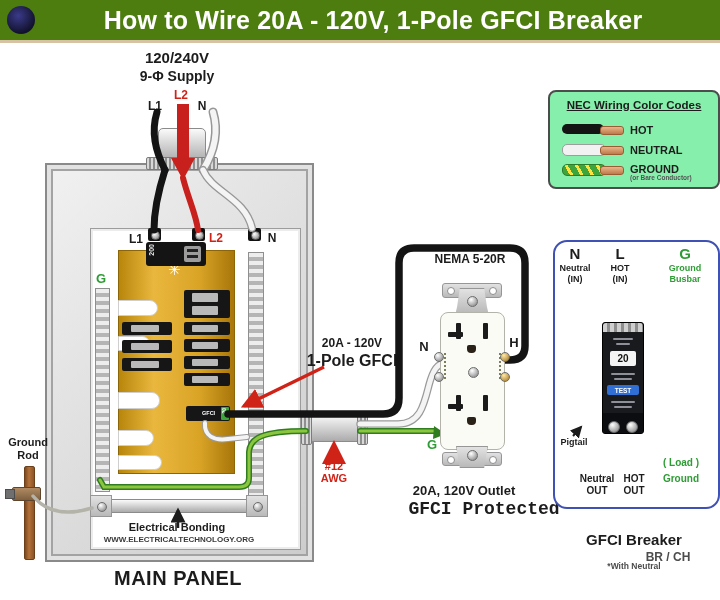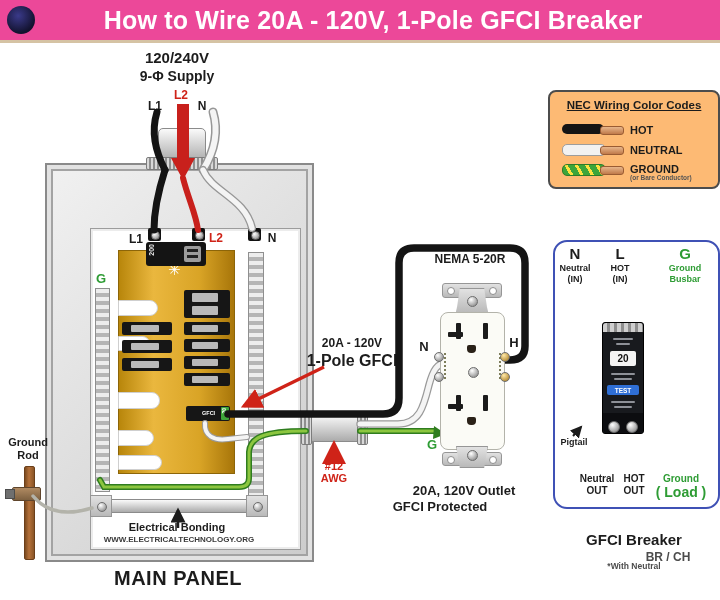--- a/index.html
+++ b/index.html
@@ -4,21 +4,21 @@
 <style>
   html,body{margin:0;padding:0;background:#fff;}
   #stage{position:relative;width:720px;height:600px;background:#ffffff;overflow:hidden;
          font-family:"Liberation Sans","DejaVu Sans",sans-serif;}
   .abs{position:absolute;}
   .t{position:absolute;font-weight:bold;color:#1c1c1c;white-space:nowrap;line-height:1.1;}
   .ctr{transform:translateX(-50%);text-align:center;}
   .red{color:#cf2318;}
   .grn{color:#2e9c34;}
   
-  .titlebar{left:0;top:0;width:720px;height:40px;background:#ec4899;display:flex;align-items:center;}
+  .titlebar{left:0;top:0;width:720px;height:40px;background:#4d7c0f;display:flex;align-items:center;}
   .logo{position:absolute;left:7px;top:6px;width:28px;height:28px;border-radius:50%;
         background:radial-gradient(circle at 40% 35%,#3a3a8a,#12122e 70%);}
   .title-text{width:100%;text-align:center;color:#fff;font-weight:bold;font-size:25px;letter-spacing:.2px;padding-left:26px;}
   .title-under{left:0;top:40px;width:720px;height:3px;background:#d5c3a4;}
   
   .panel{left:45px;top:163px;width:265px;height:395px;background:linear-gradient(135deg,#f1f1f1,#cccccc);
          border:2px solid #8a8a8a;box-shadow:inset 0 0 0 4px #e2e2e2, inset 0 0 0 6px #a3a3a3;}
   .panel-inner{left:90px;top:228px;width:209px;height:320px;background:#ffffff;border:1.5px solid #9c9c9c;
          box-shadow:inset 0 0 0 2px #ececec;}
   .busbar-gold{left:118px;top:250px;width:115px;height:222px;
@@ -37,21 +37,21 @@
   .outlet-body{left:440px;top:312px;width:63px;height:136px;background:#fbfbf6;border:1.5px solid #b3b3aa;border-radius:8px;}
   .oslot{position:absolute;background:#1b1b1b;border-radius:1px;}
   .ohole{position:absolute;background:#2a2118;border-radius:2px 2px 4px 4px;}
   .bracket{background:linear-gradient(180deg,#e2e2e2,#b9b9b9);border:1px solid #969696;}
   .earhole{position:absolute;width:6px;height:6px;border-radius:50%;background:#fff;border:1px solid #8e8e8e;}
   
   .bluebox{left:553px;top:240px;width:163px;height:265px;border:2.5px solid #3f51b5;border-radius:14px;background:#ffffff;}
   .gbrk{left:602px;top:322px;width:40px;height:110px;background:#181a1e;border-radius:3px;border:1px solid #000;}
   .microline{position:absolute;background:#8d9097;height:2px;border-radius:1px;}
   
-  .legendbox{left:548px;top:90px;width:168px;height:95px;border:2px solid #4c4c4c;border-radius:8px;background:#fdba74;}
+  .legendbox{left:548px;top:90px;width:168px;height:95px;border:2px solid #4c4c4c;border-radius:8px;background:#86efac;}
   .wire-demo{position:absolute;height:10px;border-radius:5px;}
   .copper{position:absolute;width:22px;height:7px;background:linear-gradient(180deg,#e8b68c,#c07a4a);border:1px solid #9a5c33;border-radius:3px;}
   svg{position:absolute;left:0;top:0;}
 </style>
 </head>
 <body>
 
 <div id="stage">
 
   <div class="abs titlebar">
@@ -248,21 +248,21 @@
   <div class="abs bracket" style="left:442px;top:452px;width:58px;height:12px;border-radius:3px;">
     <span class="earhole" style="left:4px;top:3px;"></span>
       <span class="earhole" style="right:4px;top:3px;"></span>
   </div>
   <div class="abs bracket" style="left:456px;top:446px;width:30px;height:20px;clip-path:polygon(0 0,100% 0,88% 100%,12% 100%);"></div>
   <div class="abs screw" style="left:467px;top:450px;width:9px;height:9px;"></div>
   <div class="t ctr" style="left:424px;top:340px;font-size:13px;">N</div>
   <div class="t ctr" style="left:514px;top:336px;font-size:13px;">H</div>
   <div class="t ctr grn" style="left:432px;top:438px;font-size:13px;">G</div>
   <div class="t ctr" style="left:464px;top:484px;font-size:13px;">20A, 120V Outlet</div>
-  <div class="t ctr" style="left:440px;top:500px;font-size:13px;">GFCI Protected</div>
+  <div class="t ctr" style="left:484px;top:500px;font-size:18px;font-family:Liberation Mono, monospace;">GFCI Protected</div>
 
   <div class="abs bluebox"></div>
   <div class="t ctr" style="left:575px;top:246px;font-size:15px;">N</div>
   <div class="t ctr" style="left:575px;top:264px;font-size:9px;">Neutral</div>
   <div class="t ctr" style="left:575px;top:275px;font-size:9px;">(IN)</div>
   <div class="t ctr" style="left:620px;top:246px;font-size:15px;">L</div>
   <div class="t ctr" style="left:620px;top:264px;font-size:9px;">HOT</div>
   <div class="t ctr" style="left:620px;top:275px;font-size:9px;">(IN)</div>
   <div class="t ctr grn" style="left:685px;top:246px;font-size:15px;">G</div>
   <div class="t ctr grn" style="left:685px;top:264px;font-size:9px;">Ground</div>
@@ -284,21 +284,21 @@
     <span class="screw abs" style="left:5px;top:98px;width:10px;height:10px;"></span>
     <span class="screw abs" style="left:23px;top:98px;width:10px;height:10px;"></span>
   </div>
 
   <div class="t ctr" style="left:574px;top:438px;font-size:9px;">Pigtail</div>
   <div class="t ctr" style="left:597px;top:473px;font-size:10px;">Neutral</div>
   <div class="t ctr" style="left:597px;top:485px;font-size:10px;">OUT</div>
   <div class="t ctr" style="left:634px;top:473px;font-size:10px;">HOT</div>
   <div class="t ctr" style="left:634px;top:485px;font-size:10px;">OUT</div>
   <div class="t ctr grn" style="left:681px;top:473px;font-size:10px;">Ground</div>
-  <div class="t ctr grn" style="left:681px;top:485px;font-size:14px;">( Load )</div>
+  <div class="t ctr grn" style="left:681px;top:457px;font-size:10px;">( Load )</div>
   <div class="t ctr" style="left:634px;top:532px;font-size:15px;text-align:right;">GFCI Breaker</div>
   <div class="t ctr" style="left:668px;top:551px;font-size:12px;color:#4c4c4c;">BR / CH</div>
   <div class="t ctr" style="left:634px;top:562px;font-size:8.5px;color:#4c4c4c;">*With Neutral</div>
 
   <svg width="720" height="600" viewBox="0 0 720 600">
     <defs>
       <marker id="arr-red" markerWidth="7" markerHeight="7" refX="5" refY="3" orient="auto">
           <path d="M0,0 L6,3 L0,6 z" fill="#cf2318"></path>
         </marker>
       <marker id="arr-blk" markerWidth="7" markerHeight="7" refX="5" refY="3" orient="auto">

